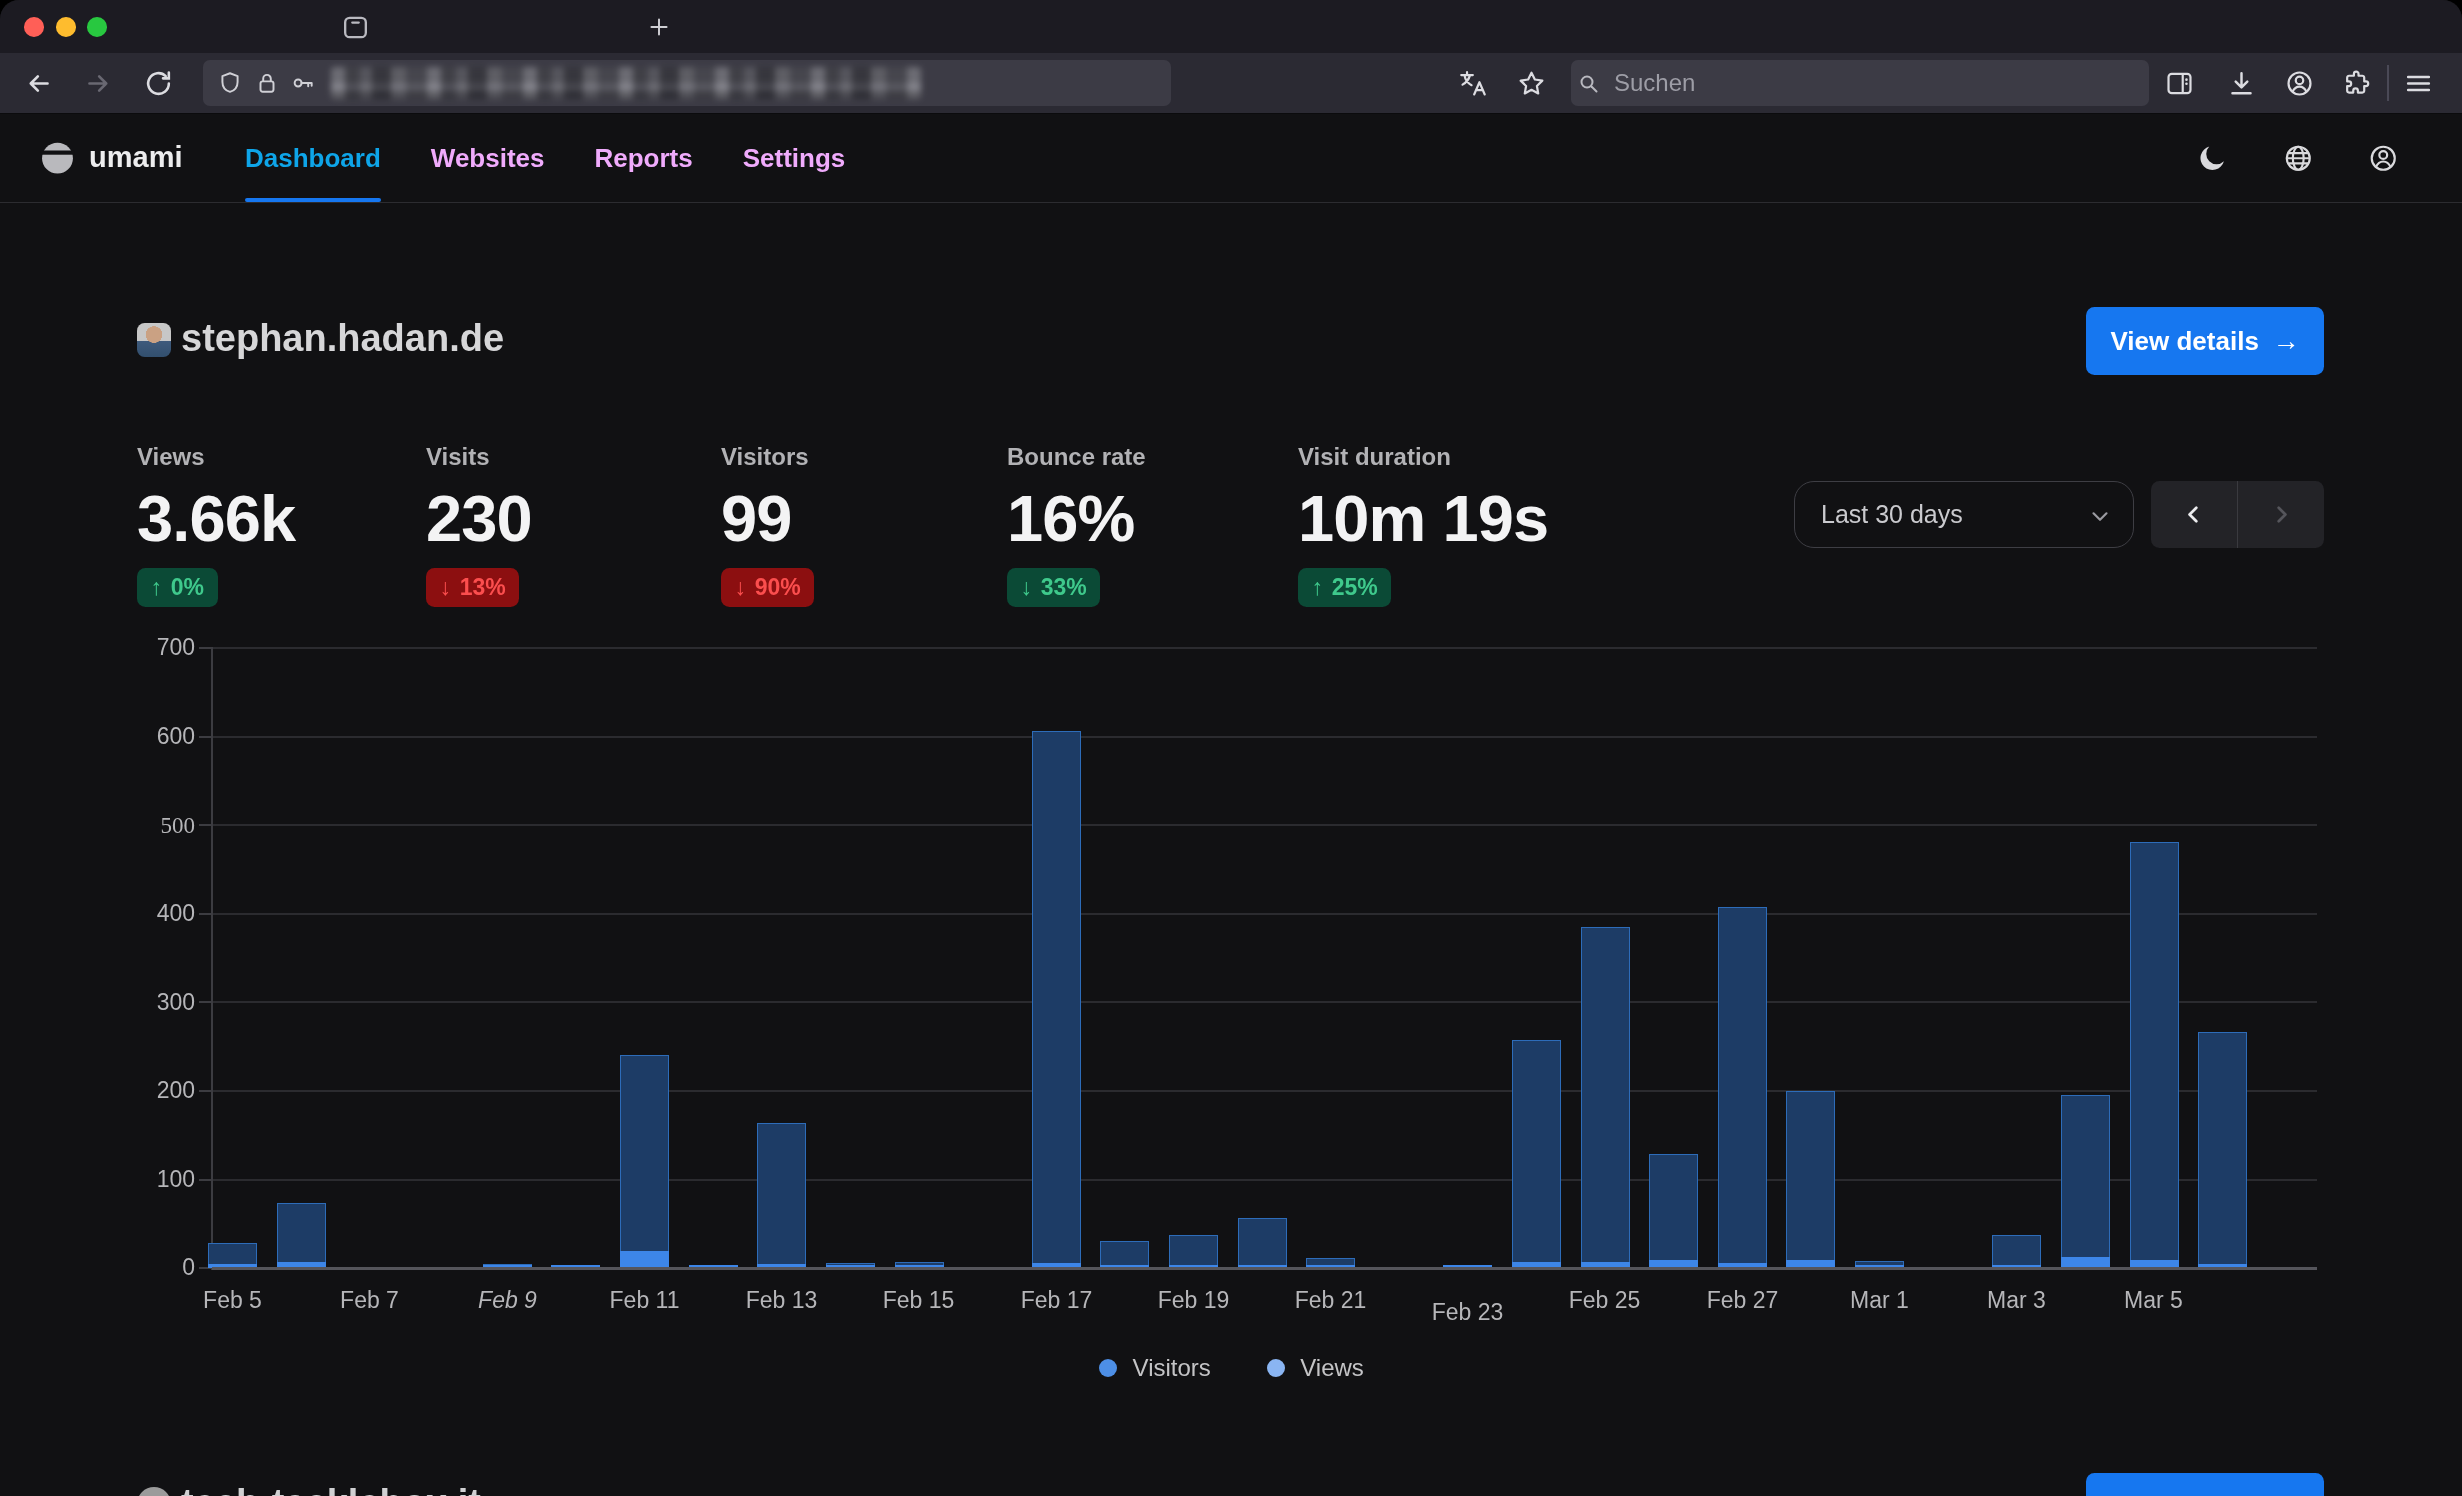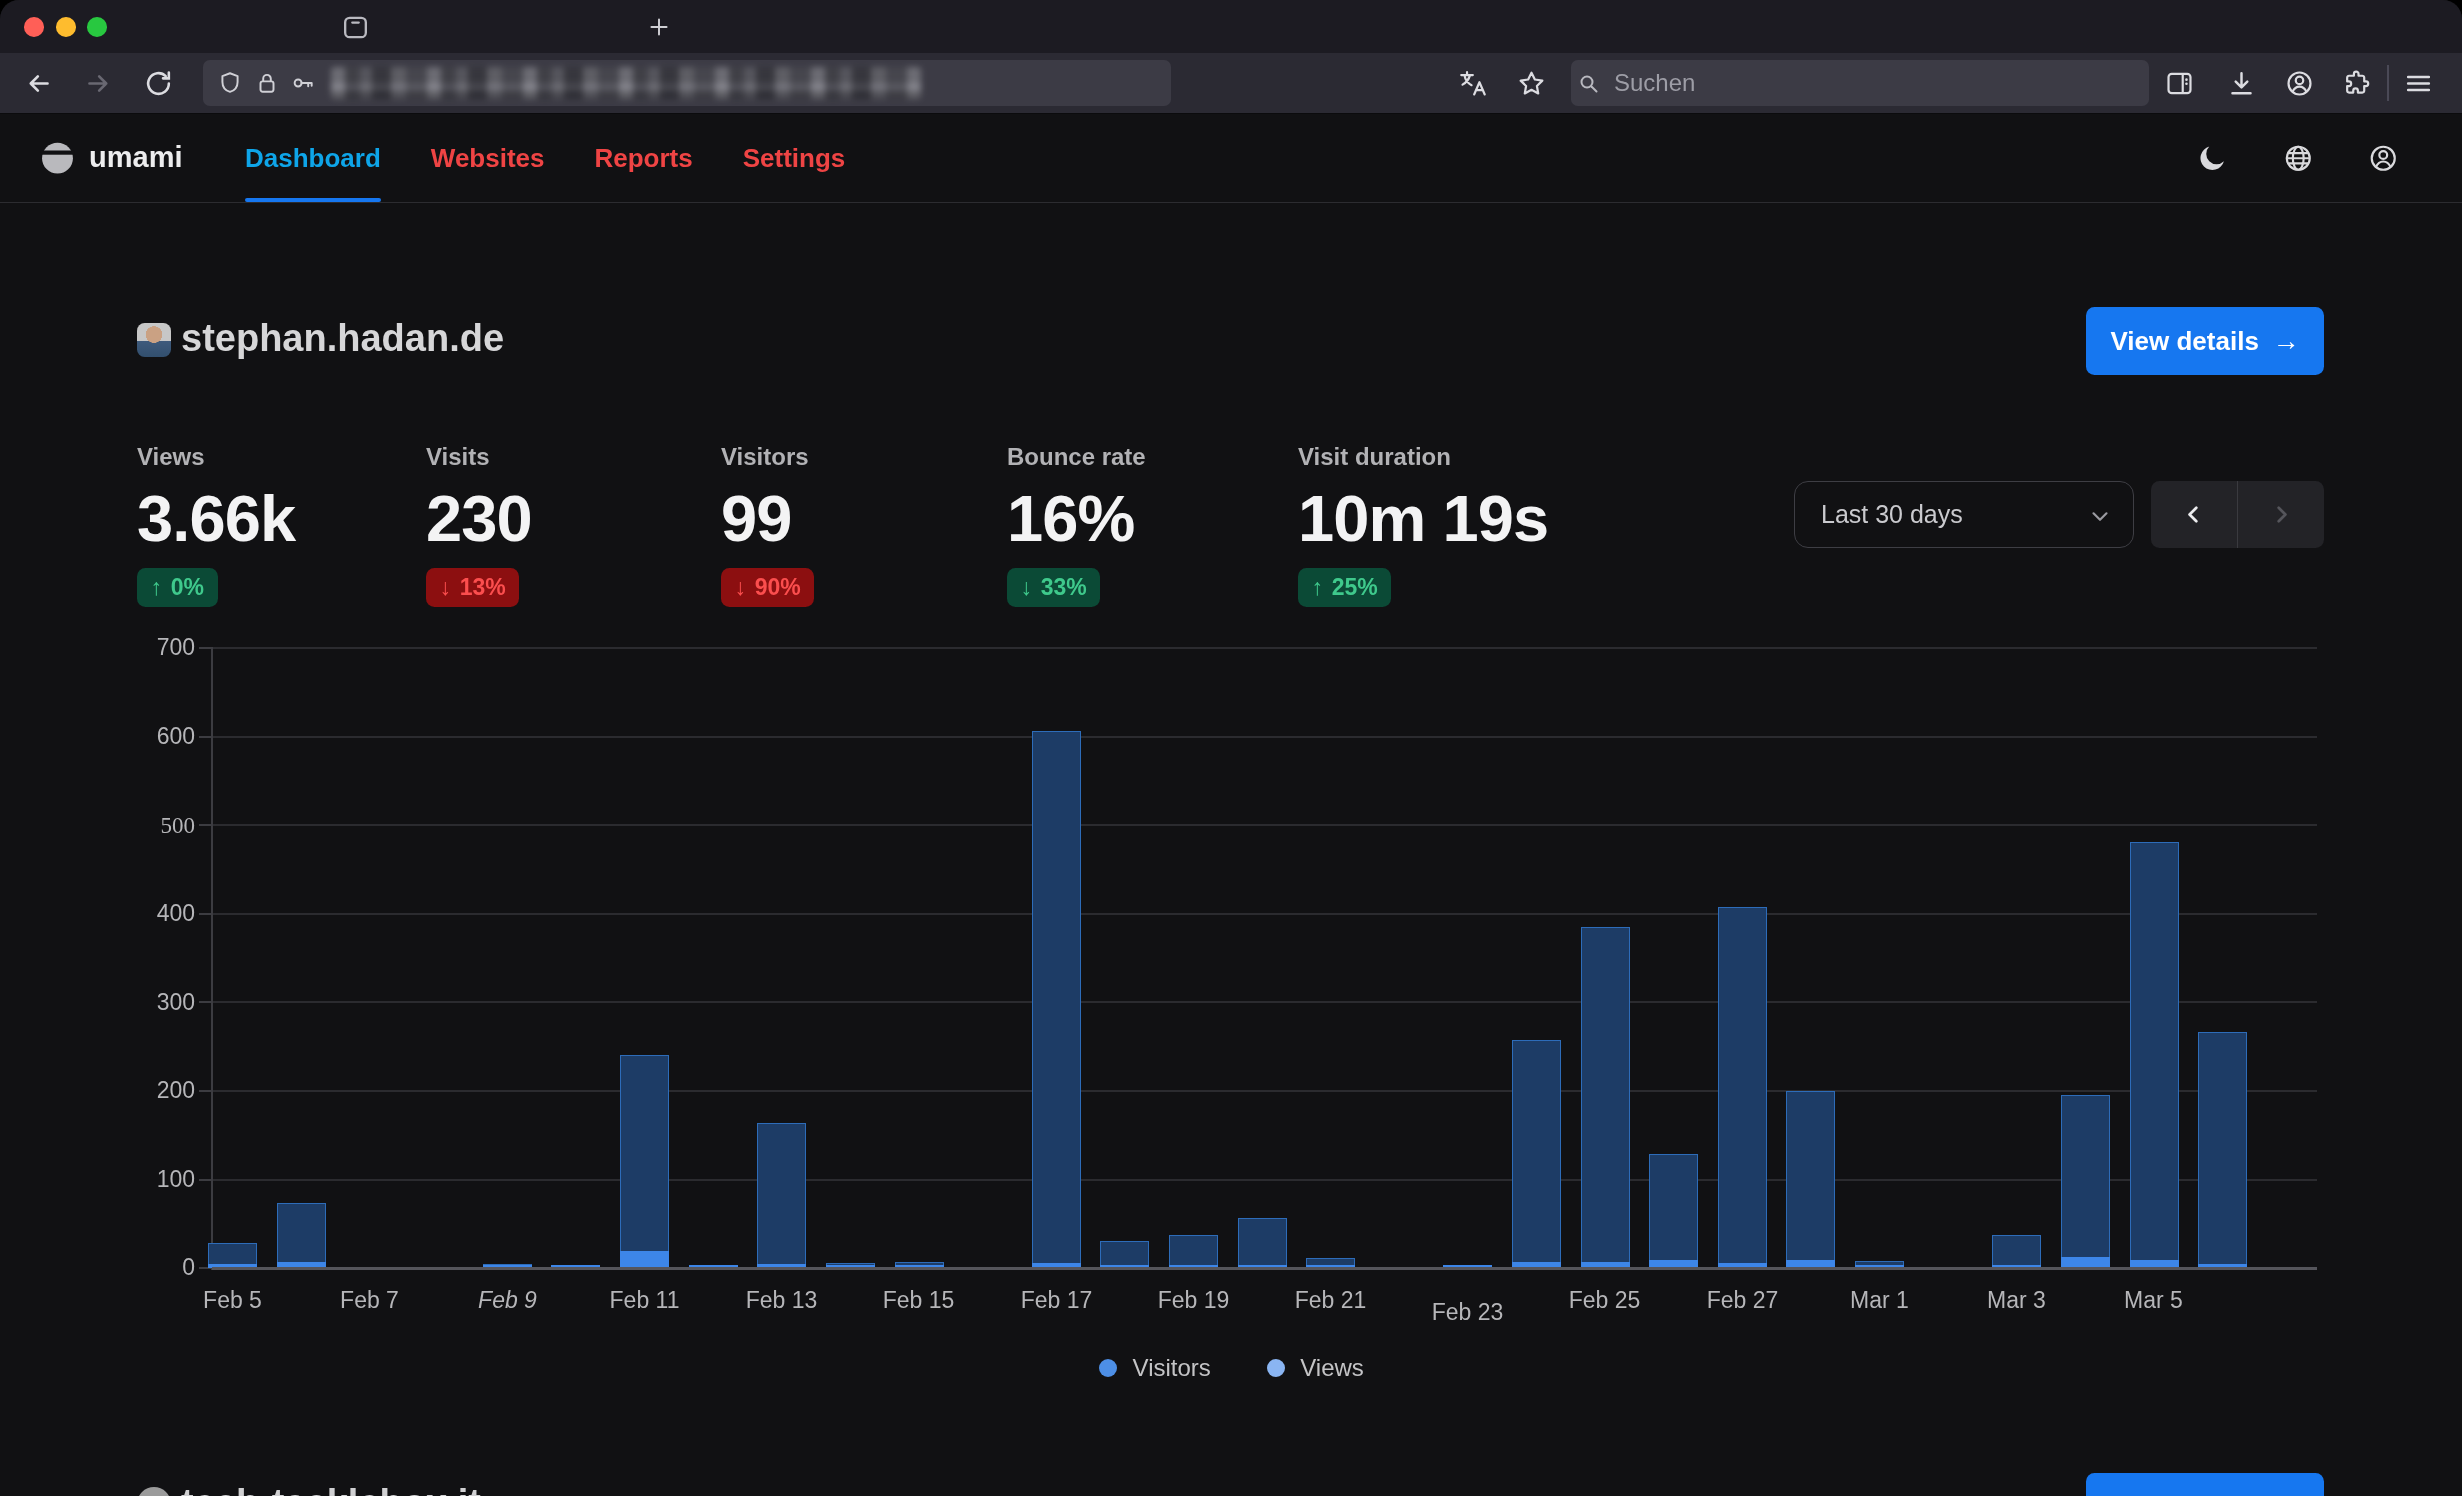--- a/index.html
+++ b/index.html
@@ -42,21 +42,21 @@
   .searchbar input::placeholder{color:#9d9da6}
   .tdivider{position:absolute;left:2387px;top:12px;width:1.7px;height:36px;background:#4a4956}
 
   
   .page{position:absolute;top:115px;left:0;right:0;bottom:0;background:#111113}
   .appnav{position:absolute;top:0;left:0;right:0;height:87px;border-bottom:1.7px solid #2c2c30}
   .logo{position:absolute;left:38px;top:22px;color:#b9b9bd}
   .brand{position:absolute;left:89px;top:26px;font-size:29px;font-weight:bold;color:#ededee}
   .nav-items{position:absolute;left:245px;top:0;height:100%;display:flex;gap:50px;align-items:center}
   .nav-item{position:relative;height:100%;display:flex;align-items:center;font-size:26px;font-weight:700;
-            color:#ef4444;cursor:pointer}
+            color:#f0abfc;cursor:pointer}
   .nav-item.active{color:#0ea5e9}
   .nav-item.active::after{content:'';position:absolute;left:0;right:0;bottom:0;height:4.3px;background:#1677f0;border-radius:2.6px}
   .appnav-icons{position:absolute;left:2196px;top:0;height:100%;display:flex;gap:53px;align-items:center;color:#d9d9dc}
 
   .site-favicon{position:absolute;left:137px;top:208px;width:34px;height:34px;border-radius:7.7px;overflow:hidden;
     background:
       radial-gradient(circle at 50% 34%, #caa183 0 29%, transparent 30%),
       linear-gradient(180deg,#c7c7c7 0 52%, #3e5a7c 53%, #324f6e 100%)}
   .site-title{position:absolute;left:181px;top:203px;font-size:38px;font-weight:bold;color:#d6d6d8;line-height:41px}
   .btn-primary{position:absolute;left:2086px;top:192px;width:238px;height:68px;border-radius:8.5px;background:#1677f0;
@@ -65,21 +65,21 @@
 
   .metrics-row{position:absolute;left:137px;top:328px;right:137px;height:248px}
   .metric{position:absolute;top:0}
   .m-label{font-size:24px;font-weight:700;color:#b2b2b5}
   .m-value{position:absolute;top:38px;font-size:65px;font-weight:800;letter-spacing:-0.9px;color:#f3f3f4;white-space:nowrap}
   .m-badge{position:absolute;top:125px;display:inline-flex;align-items:center;gap:8.5px;height:39px;padding:0 13.7px;
            border-radius:8.5px;font-size:23px;font-weight:700;white-space:nowrap}
   .m-badge.pos{background:#0b4a36;color:#3fc98c}
   .m-badge.neg{background:#8c0f10;color:#fb4e4e}
 
-  .date-select{position:absolute;left:1794px;top:366px;width:340px;height:67px;border:1.7px solid #3e3e44;border-radius:14px;
+  .date-select{position:absolute;left:1794px;top:366px;width:340px;height:67px;border:1.7px solid #3e3e44;border-radius:20px;
       box-sizing:border-box;display:flex;align-items:center;color:#cacace;font-size:25px;cursor:pointer}
   .date-select .lbl{margin-left:26px}
   .date-select .chev{position:absolute;right:20.5px;top:20.5px;color:#9a9aa0}
   .pager{position:absolute;left:2151px;top:366px;width:173px;height:67px;background:#232327;border-radius:8.5px;display:flex}
   .pager .cell{flex:1;display:flex;align-items:center;justify-content:center;cursor:pointer}
   .pager .sep{width:1.7px;background:#3a3a3f}
   .pager .prev{color:#ececee}
   .pager .next{color:#55555b}
 
   

